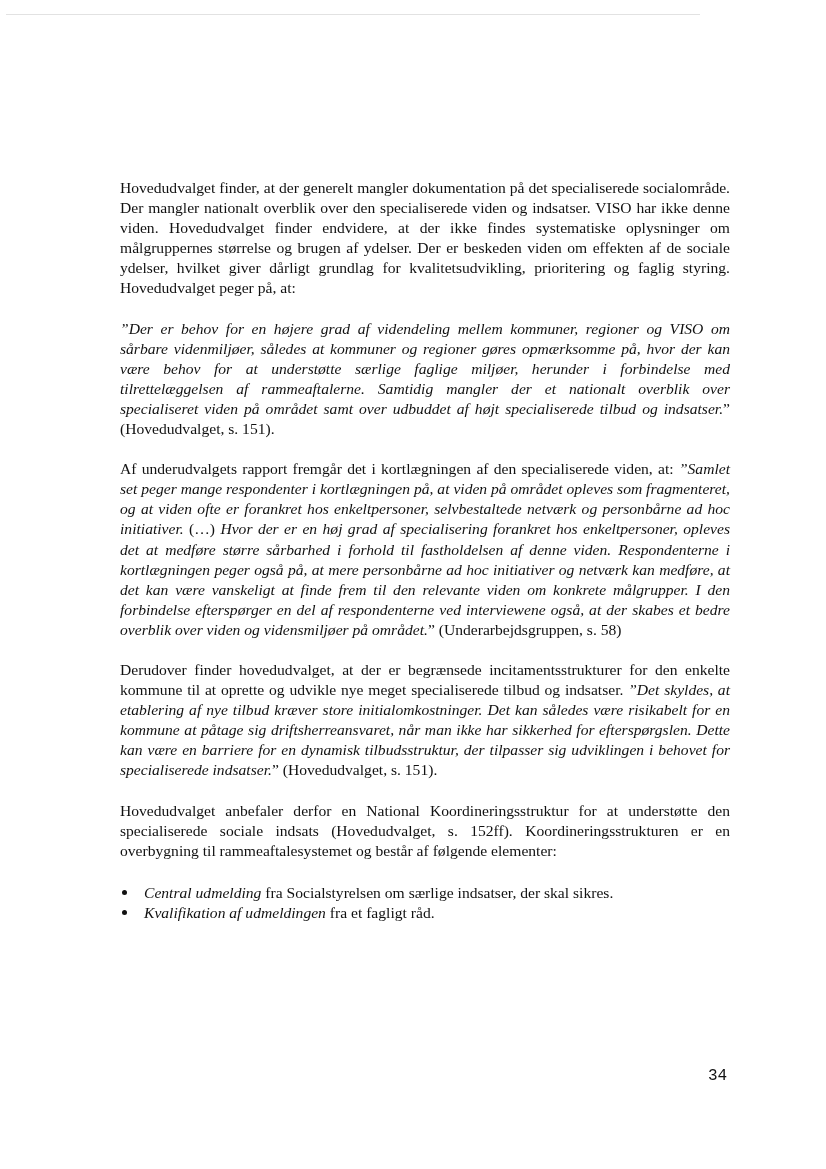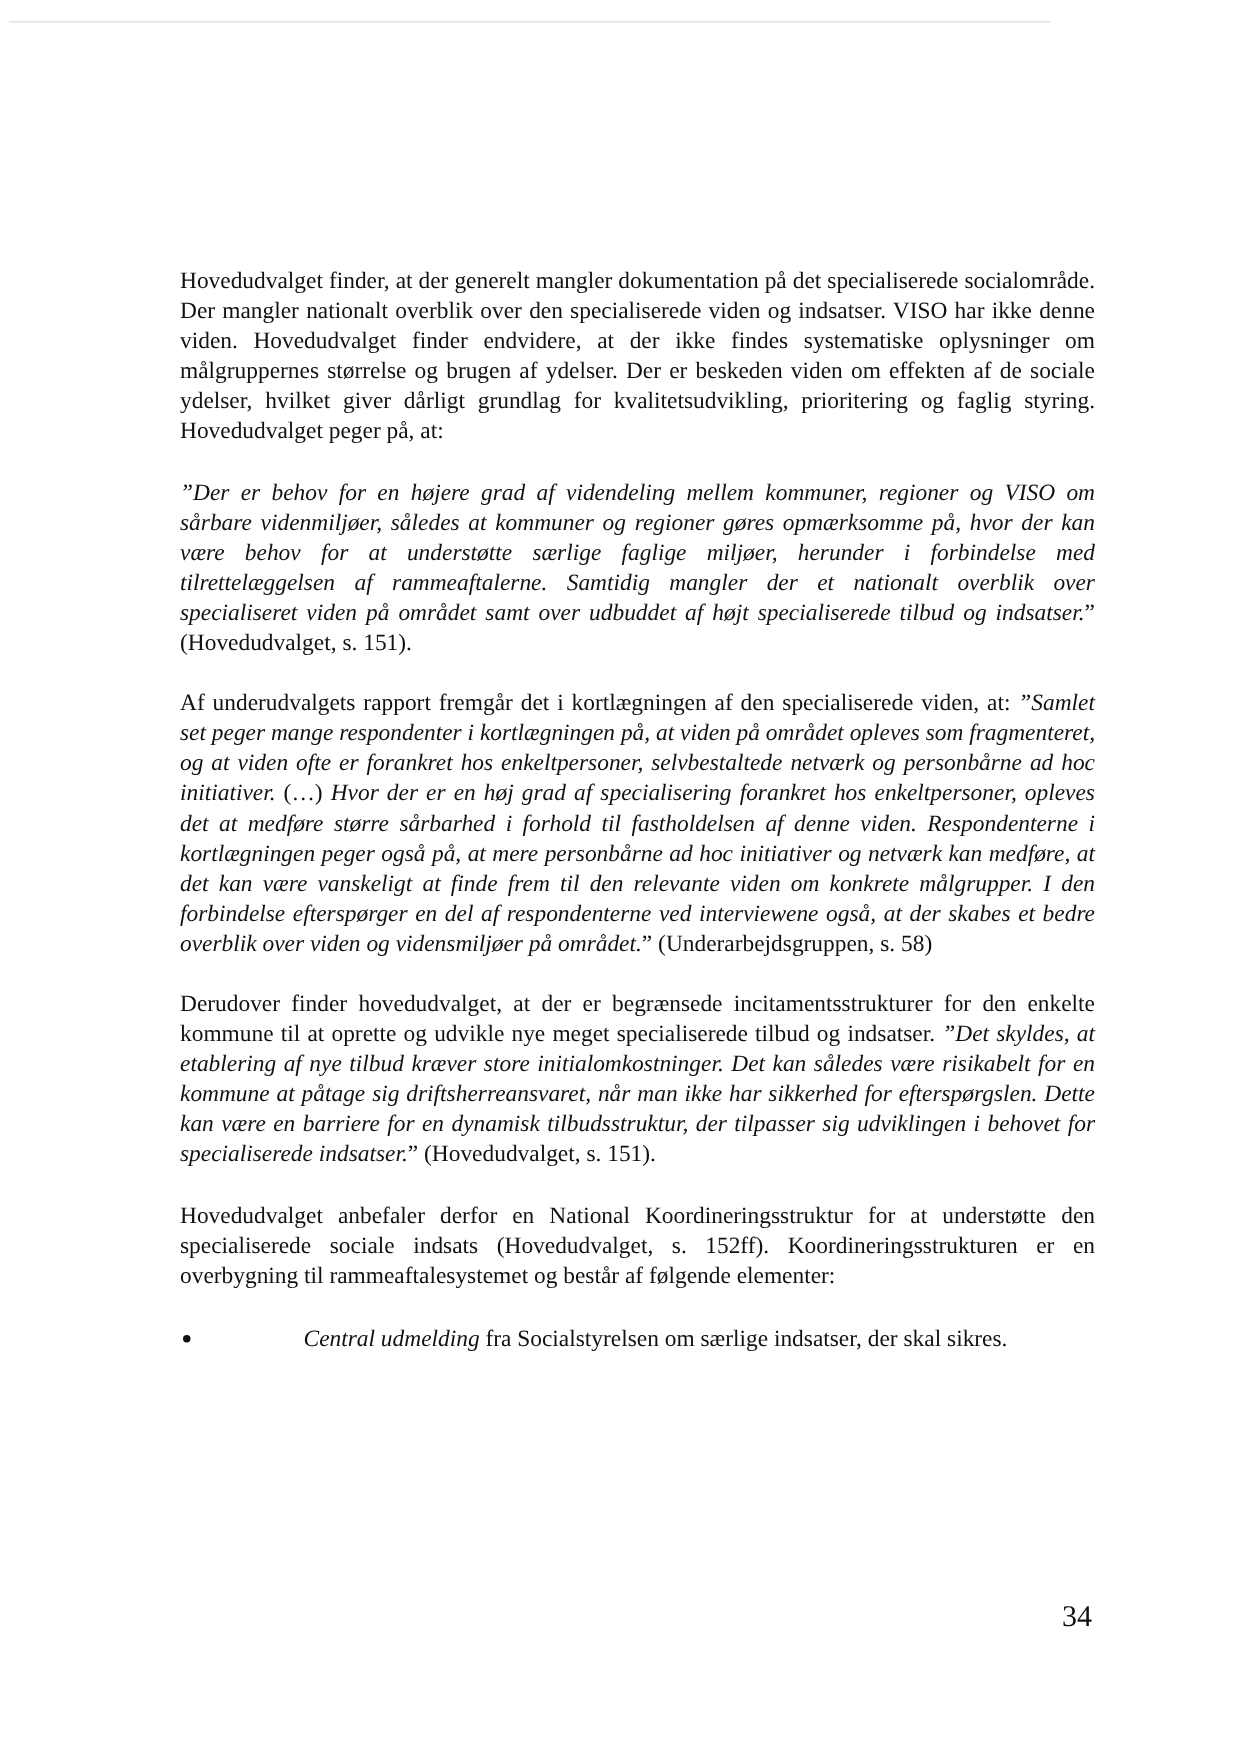--- a/index.html
+++ b/index.html
@@ -14,46 +14,50 @@
   }
   .content {
     position: absolute; left: 120px; top: 178px; width: 610px;
     font-family: "Liberation Serif", "DejaVu Serif", serif;
     font-size: 15.6px; line-height: 20.1px; color: #111;
     text-align: justify;
   }
   .para { margin: 0 0 20px 0; }
   .para i { font-style: italic; }
   .bullets { list-style: none; margin: 22px 0 0 0; padding: 0 0 0 0; }
-  .bullets li { position: relative; padding-left: 24px; text-align: center; margin: 0; }
+  .bullets li { position: relative; padding-left: 24px; text-align: left; margin: 0; }
   .bullets li .dot {
     position: absolute; left: 2px; top: 7.5px; width: 5px; height: 5px;
     border-radius: 50%; background: #111;
   }
   .page-number {
     position: absolute; left: 708px; top: 1067px;
-    font-family: Liberation Serif, serif;
-    font-size: 20px; color: #111;
+    font-family: Liberation Mono, monospace;
+    font-size: 16px; color: #111;
   }
 </style>
 </head>
 <body>
 
 <div class="page">
   <div class="scan-edge"></div>
 
   <div class="content">
     <p class="para"><span>Hovedudvalget finder, at der generelt mangler dokumentation på det specialiserede socialområde. Der mangler nationalt overblik over den specialiserede viden og indsatser. VISO har ikke denne viden. Hovedudvalget finder endvidere, at der ikke findes systematiske oplysninger om målgruppernes størrelse og brugen af ydelser. Der er beskeden viden om effekten af de sociale ydelser, hvilket giver dårligt grundlag for kvalitetsudvikling, prioritering og faglig styring. Hovedudvalget peger på, at:</span></p>
     <p class="para"><i>”Der er behov for en højere grad af videndeling mellem kommuner, regioner og VISO om sårbare videnmiljøer, således at kommuner og regioner gøres opmærksomme på, hvor der kan være behov for at understøtte særlige faglige miljøer, herunder i forbindelse med tilrettelæggelsen af rammeaftalerne. Samtidig mangler der et nationalt overblik over specialiseret viden på området samt over udbuddet af højt specialiserede tilbud og indsatser.</i><span>” (Hovedudvalget, s. 151).</span></p>
     <p class="para"><span>Af underudvalgets rapport fremgår det i kortlægningen af den specialiserede viden, at: </span><i>”Samlet set peger mange respondenter i kortlægningen på, at viden på området opleves som fragmenteret, og at viden ofte er forankret hos enkeltpersoner, selvbestaltede netværk og personbårne ad hoc initiativer. </i><span>(…) </span><i>Hvor der er en høj grad af specialisering forankret hos enkeltpersoner, opleves det at medføre større sårbarhed i forhold til fastholdelsen af denne viden. Respondenterne i kortlægningen peger også på, at mere personbårne ad hoc initiativer og netværk kan medføre, at det kan være vanskeligt at finde frem til den relevante viden om konkrete målgrupper. I den forbindelse efterspørger en del af respondenterne ved interviewene også, at der skabes et bedre overblik over viden og vidensmiljøer på området.</i><span>” (Underarbejdsgruppen, s. 58)</span></p>
     <p class="para"><span>Derudover finder hovedudvalget, at der er begrænsede incitamentsstrukturer for den enkelte kommune til at oprette og udvikle nye meget specialiserede tilbud og indsatser. </span><i>”Det skyldes, at etablering af nye tilbud kræver store initialomkostninger. Det kan således være risikabelt for en kommune at påtage sig driftsherreansvaret, når man ikke har sikkerhed for efterspørgslen. Dette kan være en barriere for en dynamisk tilbudsstruktur, der tilpasser sig udviklingen i behovet for specialiserede indsatser.</i><span>” (Hovedudvalget, s. 151).</span></p>
     <p class="para" style="margin-bottom:16px"><span>Hovedudvalget anbefaler derfor en National Koordineringsstruktur for at understøtte den specialiserede sociale indsats (Hovedudvalget, s. 152ff). Koordineringsstrukturen er en overbygning til rammeaftalesystemet og består af følgende elementer:</span></p>
 
     <ul class="bullets">
       <li>
         <span class="dot"></span>
         <i>Central udmelding</i><span> fra Socialstyrelsen om særlige indsatser, der skal sikres.</span>
       </li>
+      <li>
+        <span class="dot"></span>
+        <i>Kvalifikation af udmeldingen</i><span> fra et fagligt råd.</span>
+      </li>
     </ul>
   </div>
 
   <div class="page-number">34</div>
 </div>
 
 </body></html>

